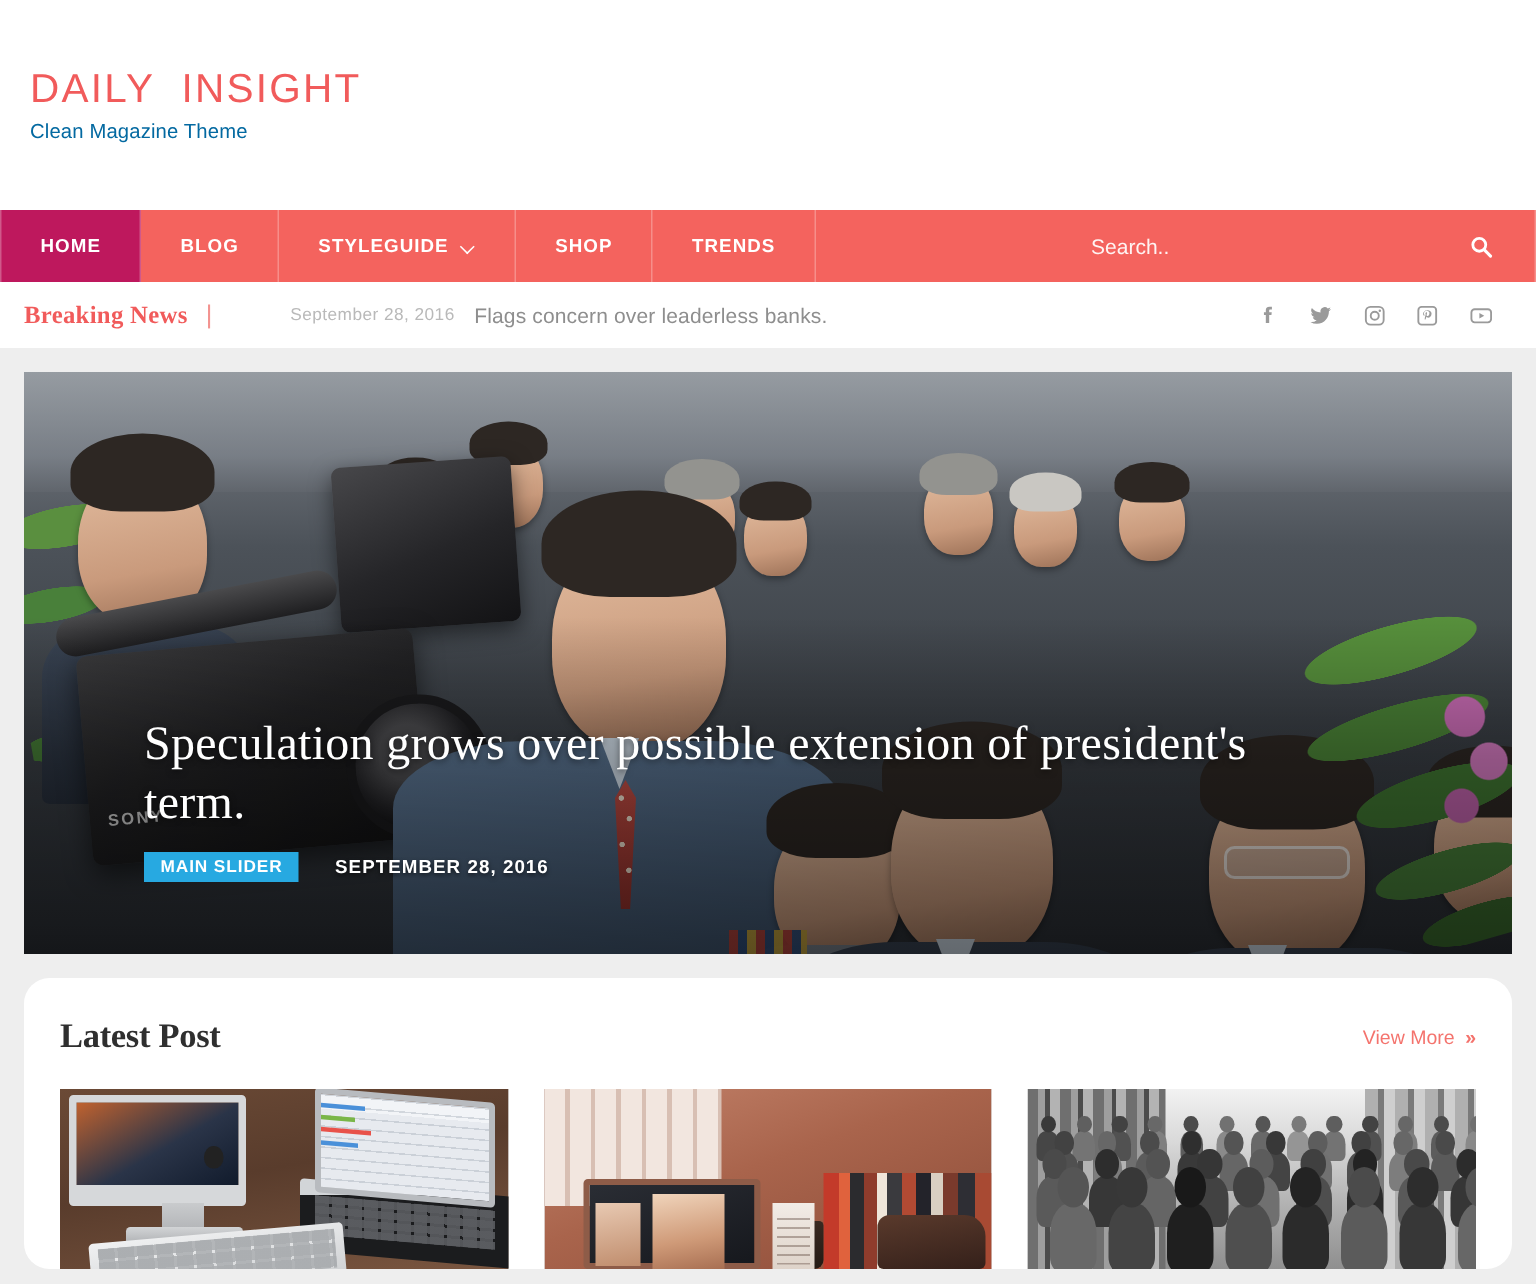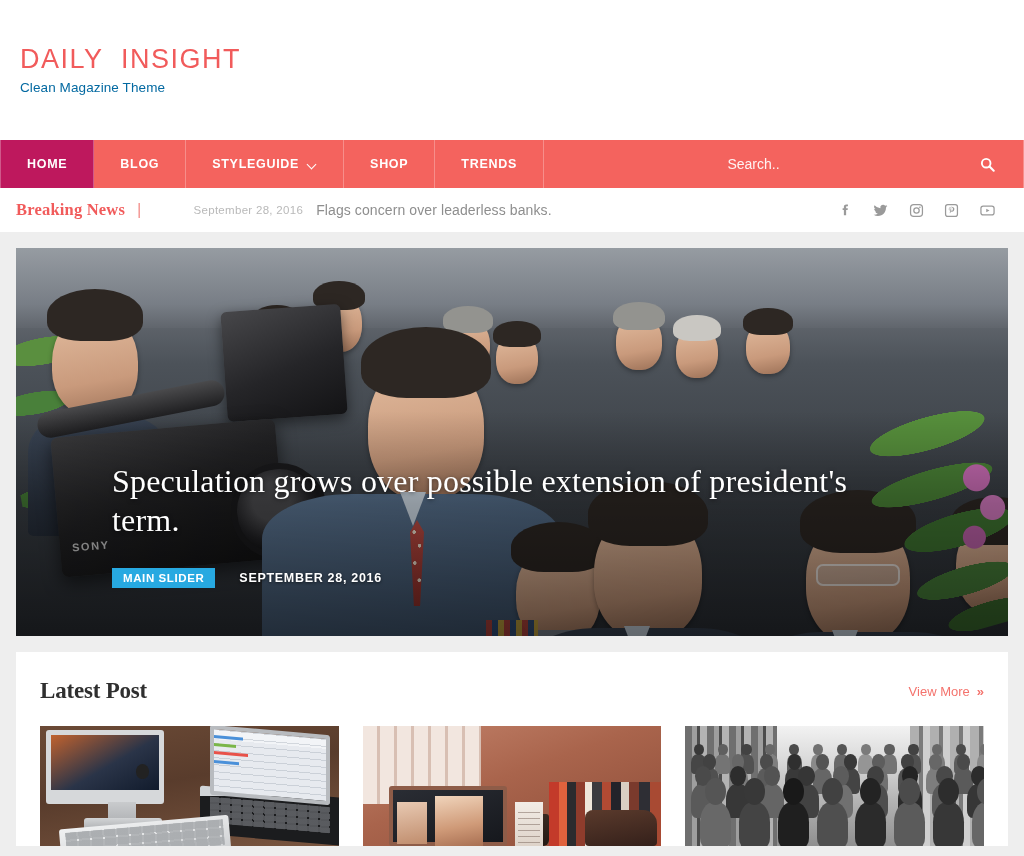--- a/index.html
+++ b/index.html
@@ -421,35 +421,35 @@
     background: rgba(180,200,215,.2);
   }
 
   .slide-overlay {
     position: absolute;
     inset: 0;
     background: linear-gradient(180deg, rgba(0,0,0,0) 42%, rgba(0,0,0,.30) 66%, rgba(0,0,0,.52) 100%);
   }
   .slide-caption {
     position: absolute;
-    left: 96px;
+    left: 80px;
     bottom: 48px;
     right: 120px;
   }
   .slide-title {
     color: #ffffff;
     font-family: "Liberation Serif", serif;
     font-size: 32px;
     font-weight: 400;
     line-height: 1.22;
     letter-spacing: 0.2px;
     text-shadow: 0 1px 4px rgba(0,0,0,.55);
   }
   .slide-meta {
-    margin-top: 27px;
+    margin-top: 13px;
     display: flex;
     align-items: center;
     gap: 24px;
   }
   .slide-badge {
     background: #27a9e1;
     color: #ffffff;
     font-size: 11.5px;
     font-weight: 700;
     letter-spacing: 0.6px;
@@ -462,20 +462,21 @@
     font-weight: 700;
     letter-spacing: 0.7px;
     text-shadow: 0 1px 3px rgba(0,0,0,.6);
   }
 
   
   .latest-panel {
     background: #ffffff;
     margin: 0 16px;
     padding: 26px 24px 0;
+    border-radius: 17px;
   }
   .latest-head {
     display: flex;
     align-items: center;
     justify-content: space-between;
     padding-bottom: 22px;
   }
   .latest-title {
     color: #2f2f2f;
     font-family: "Liberation Serif", serif;

